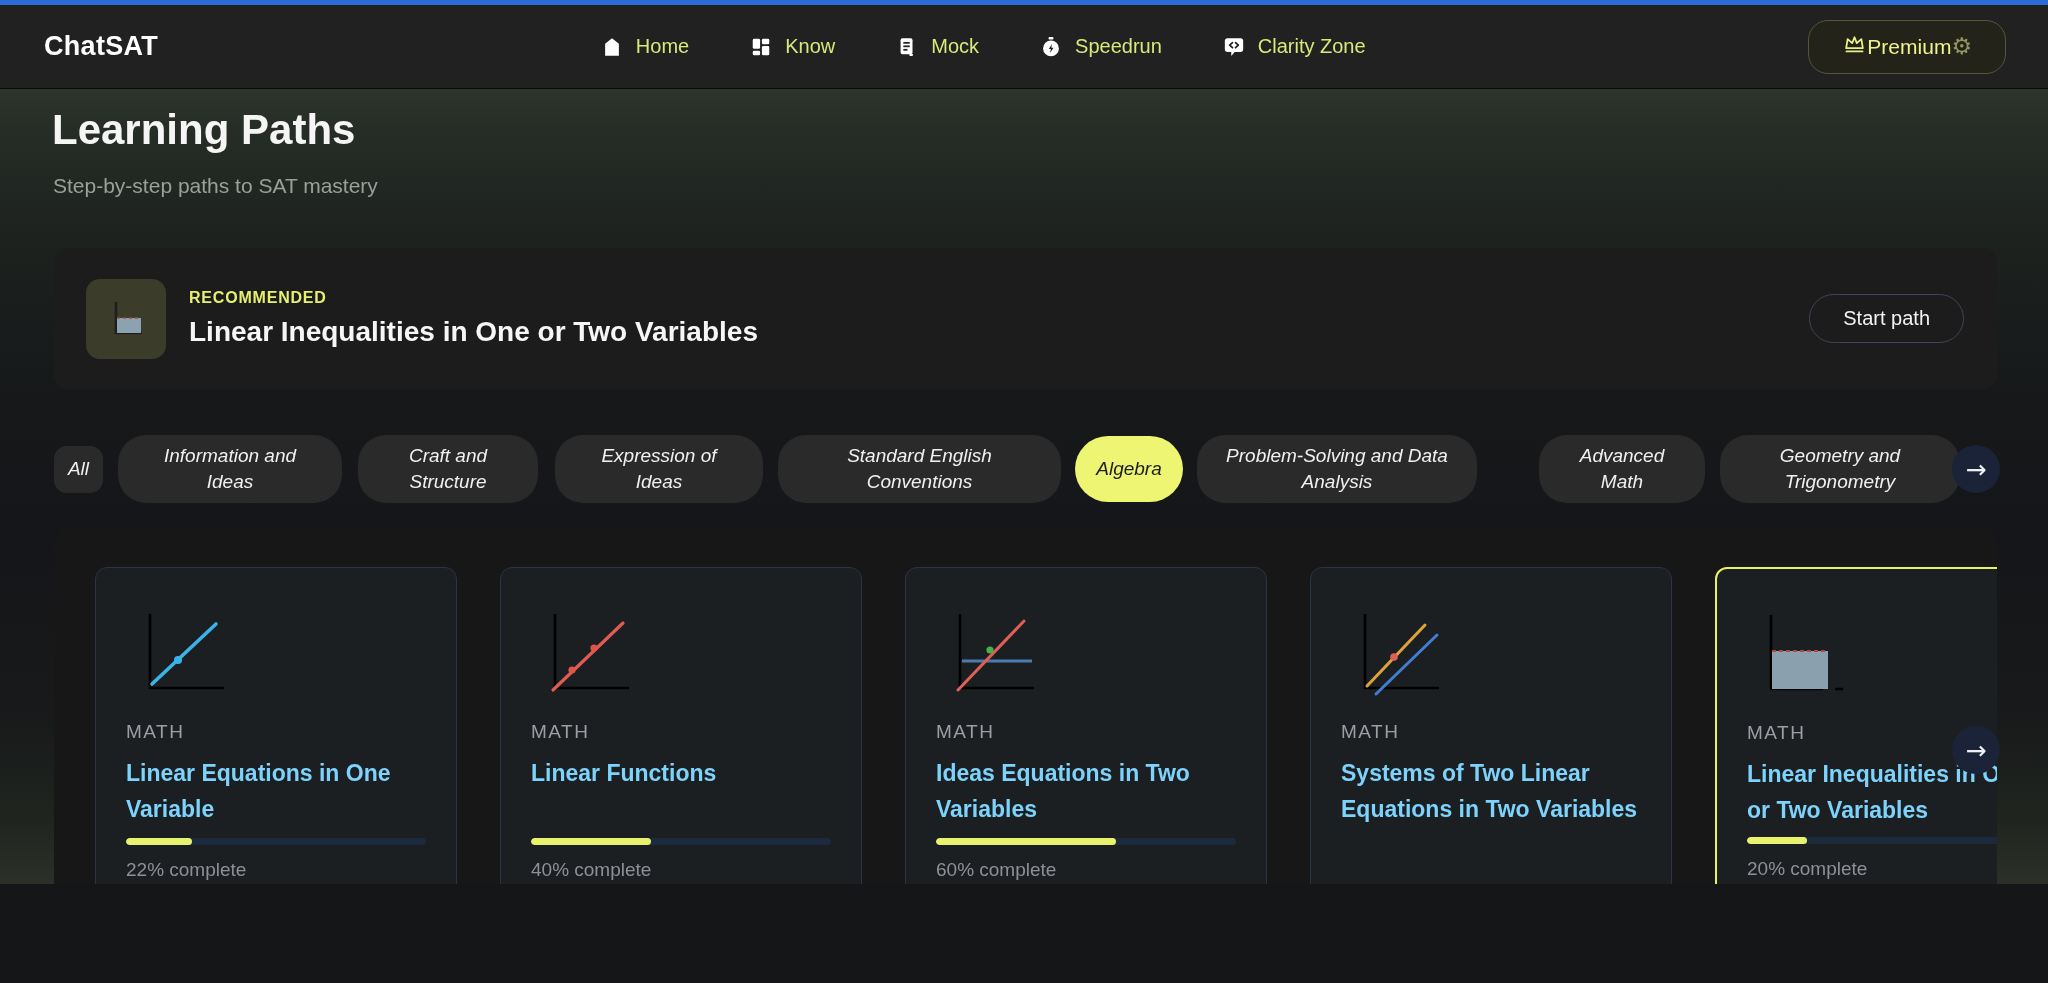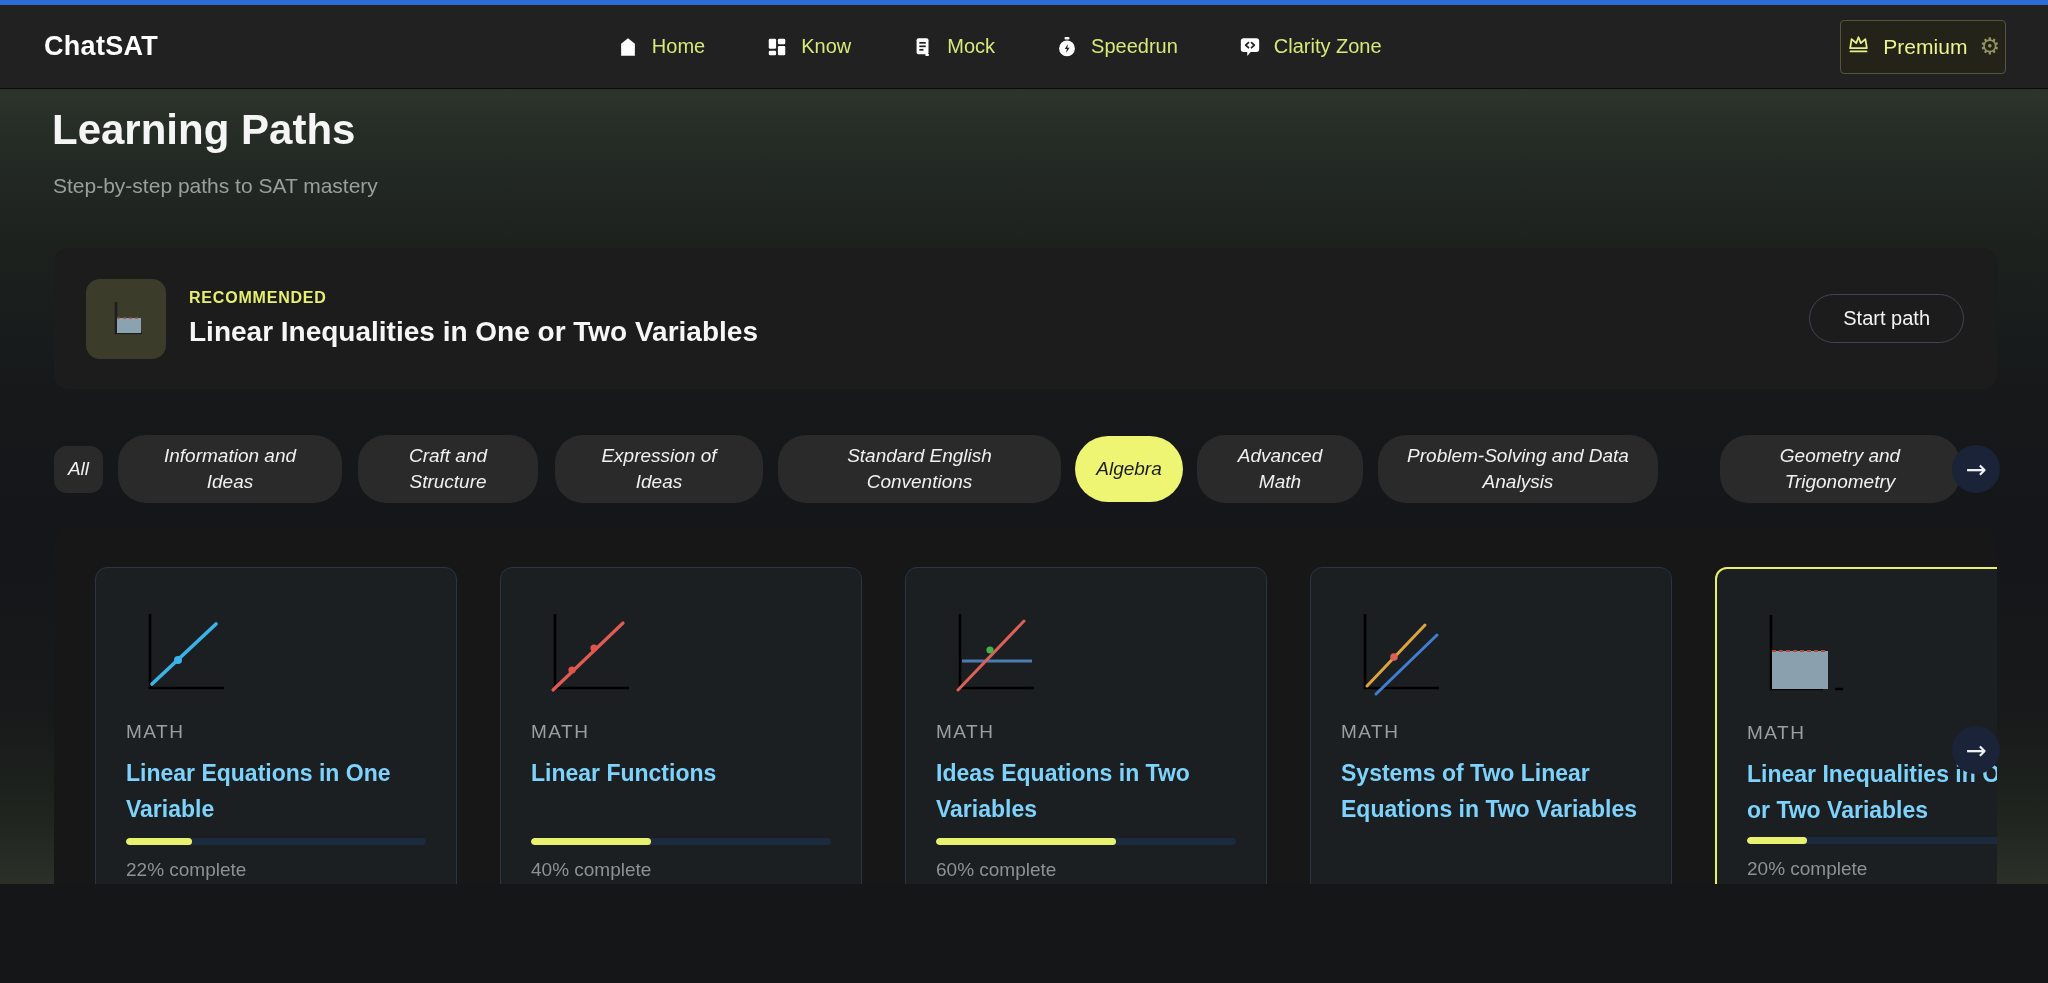--- a/index.html
+++ b/index.html
@@ -7,21 +7,21 @@
   .stage{position:relative;width:2048px;height:884px;overflow:hidden;
     background:linear-gradient(180deg,#50593f 0%,#3b4433 4%,#2e362c 9%,#252b25 16%,#1c211e 28%,#16181a 45%,#141619 62%,#17191a 80%,#20251f 93%,#2b3129 100%);}
   .topline{position:absolute;top:0;left:0;right:0;height:5px;background:#2b6cd9;}
   
   .nav{position:absolute;top:5px;left:0;right:0;height:84px;background:#212121;border-bottom:1px solid #0a0a0a;
        display:flex;align-items:center;padding:0 42px 0 44px;box-sizing:border-box;}
   .brand{font-size:27px;font-weight:bold;color:#ffffff;letter-spacing:.3px;}
   .nav-center{flex:1;display:flex;justify-content:center;column-gap:61px;}
   .nav-item{display:flex;align-items:center;gap:13px;color:#d9e878;font-size:20px;cursor:pointer;white-space:nowrap;}
   .nav-item svg{display:block;}
-  .premium{display:flex;align-items:center;gap:12px;padding:11px 5px;border:1px solid #54563b;border-radius:4px;
+  .premium{display:flex;align-items:center;padding:11px 33px;border:1px solid #54563b;border-radius:20px;
            background:#23231a;color:#ecf48b;font-size:21px;cursor:pointer;}
   .gear{color:#92955f;font-size:23px;line-height:1;}
   
   .page-title{position:absolute;left:52px;top:106px;margin:0;font-size:42px;font-weight:bold;color:#f4f5f4;}
   .page-sub{position:absolute;left:53px;top:174px;font-size:21px;color:#99a099;}
   
   .banner{position:absolute;left:54px;top:248px;width:1943px;height:141px;box-sizing:border-box;background:#1c1c1c;
           border-radius:14px;display:flex;align-items:center;padding:0 33px 0 32px;}
   .banner-tile{width:80px;height:80px;border-radius:14px;background:#3c3c2b;display:flex;align-items:center;justify-content:center;flex:none;}
   .banner-text{margin-left:23px;}
@@ -153,24 +153,24 @@
     <div class="chip c-all">All</div>
     <div class="chip c-info">Information and
 Ideas</div>
     <div class="chip c-craft">Craft and
 Structure</div>
     <div class="chip c-expr">Expression of
 Ideas</div>
     <div class="chip c-std">Standard English
 Conventions</div>
     <div class="chip c-alg">Algebra</div>
+    <div class="chip c-prob">Problem-Solving and Data
+Analysis</div>
     <div class="chip c-adv">Advanced
 Math</div>
-    <div class="chip c-prob">Problem-Solving and Data
-Analysis</div>
     <div class="chip c-geo">Geometry and
 Trigonometry</div>
   </div>
   <div class="arrow-btn arrow-chips">
       <span>→</span>
     </div>
 
   <div class="panel">
 
     <div class="card p1">

